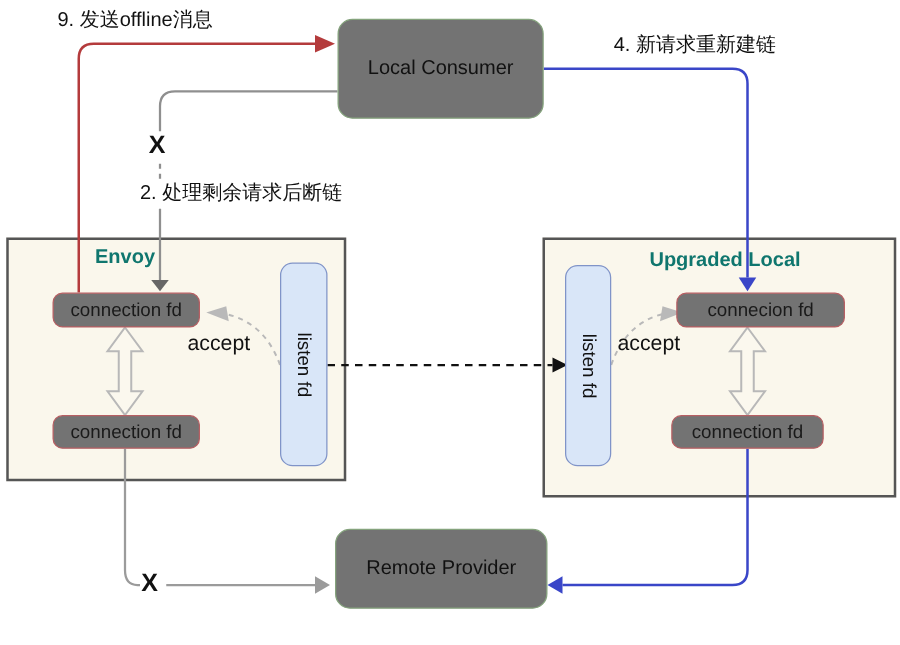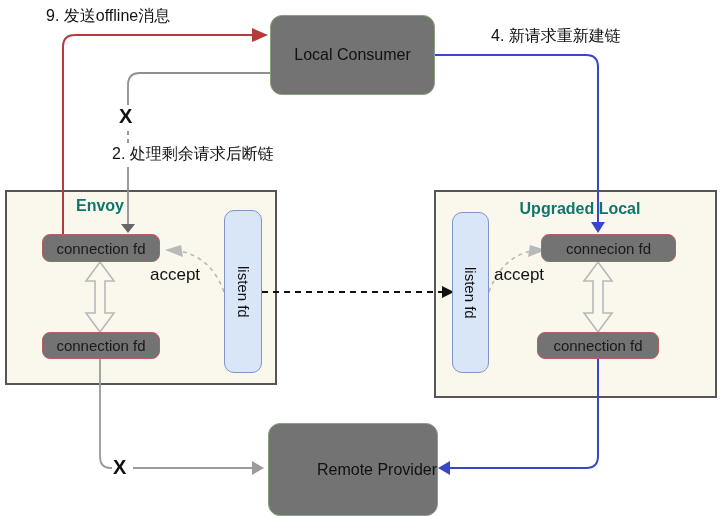--- a/index.html
+++ b/index.html
@@ -78,21 +78,21 @@
     <polygon points="100,262 114,281 105,281 105,313 114,313 100,332 86,313 95,313 95,281 86,281" fill="#fbf8ee" stroke="#b8b8b8" stroke-width="1.6"></polygon>
     <polygon points="598,262 612,281 603,281 603,313 612,313 598,332 584,313 593,313 593,281 584,281" fill="#fbf8ee" stroke="#b8b8b8" stroke-width="1.6"></polygon>
   </svg>
 
   <div class="panel-title" style="left:30px;top:197px;width:140px;">Envoy</div>
   <div class="panel-title" style="left:460px;top:200px;width:240px;">Upgraded Local</div>
 
   <div class="greenbox" style="left:270px;top:15px;width:165px;height:80px;">
     <span>Local Consumer</span>
   </div>
-  <div class="greenbox" style="left:268px;top:423px;width:170px;height:93px;justify-content:flex-end;">
+  <div class="greenbox" style="left:268px;top:423px;width:170px;height:64px;">
     <span>Remote Provider</span>
   </div>
 
   <div class="pill" style="left:42px;top:234px;width:118px;height:28px;">connection fd</div>
   <div class="pill" style="left:42px;top:332px;width:118px;height:27px;">connection fd</div>
   <div class="listen" style="left:224px;top:210px;width:38px;height:163px;">listen fd</div>
   <div class="accept" style="left:150px;top:265px;">accept</div>
 
   <div class="listen" style="left:452px;top:212px;width:37px;height:161px;">listen fd</div>
   <div class="pill" style="left:541px;top:234px;width:135px;height:28px;">connecion fd</div>

